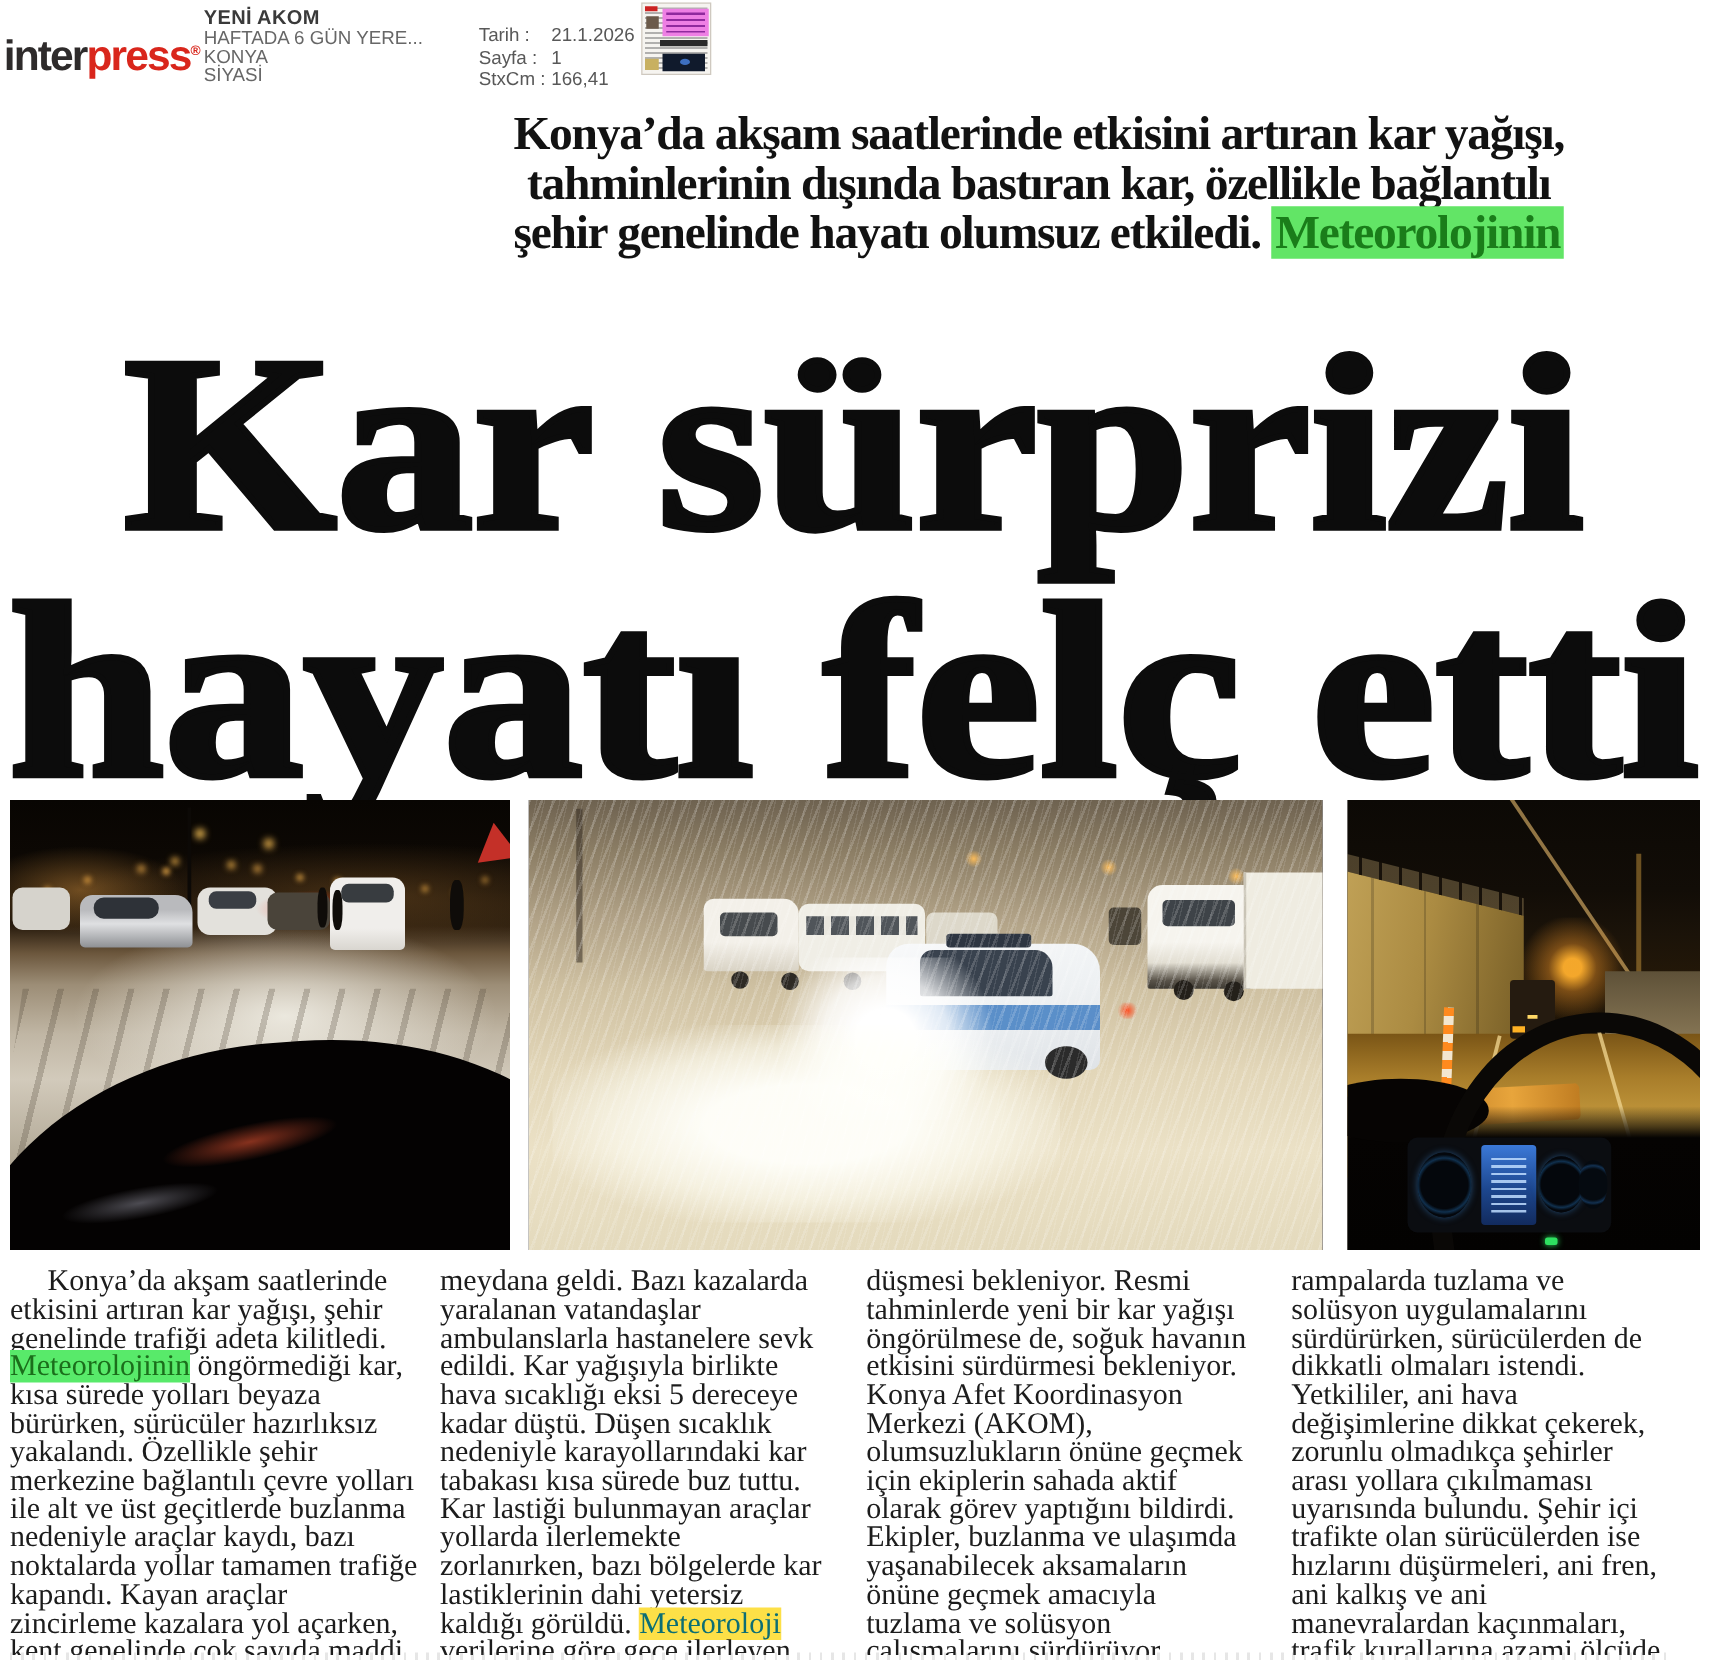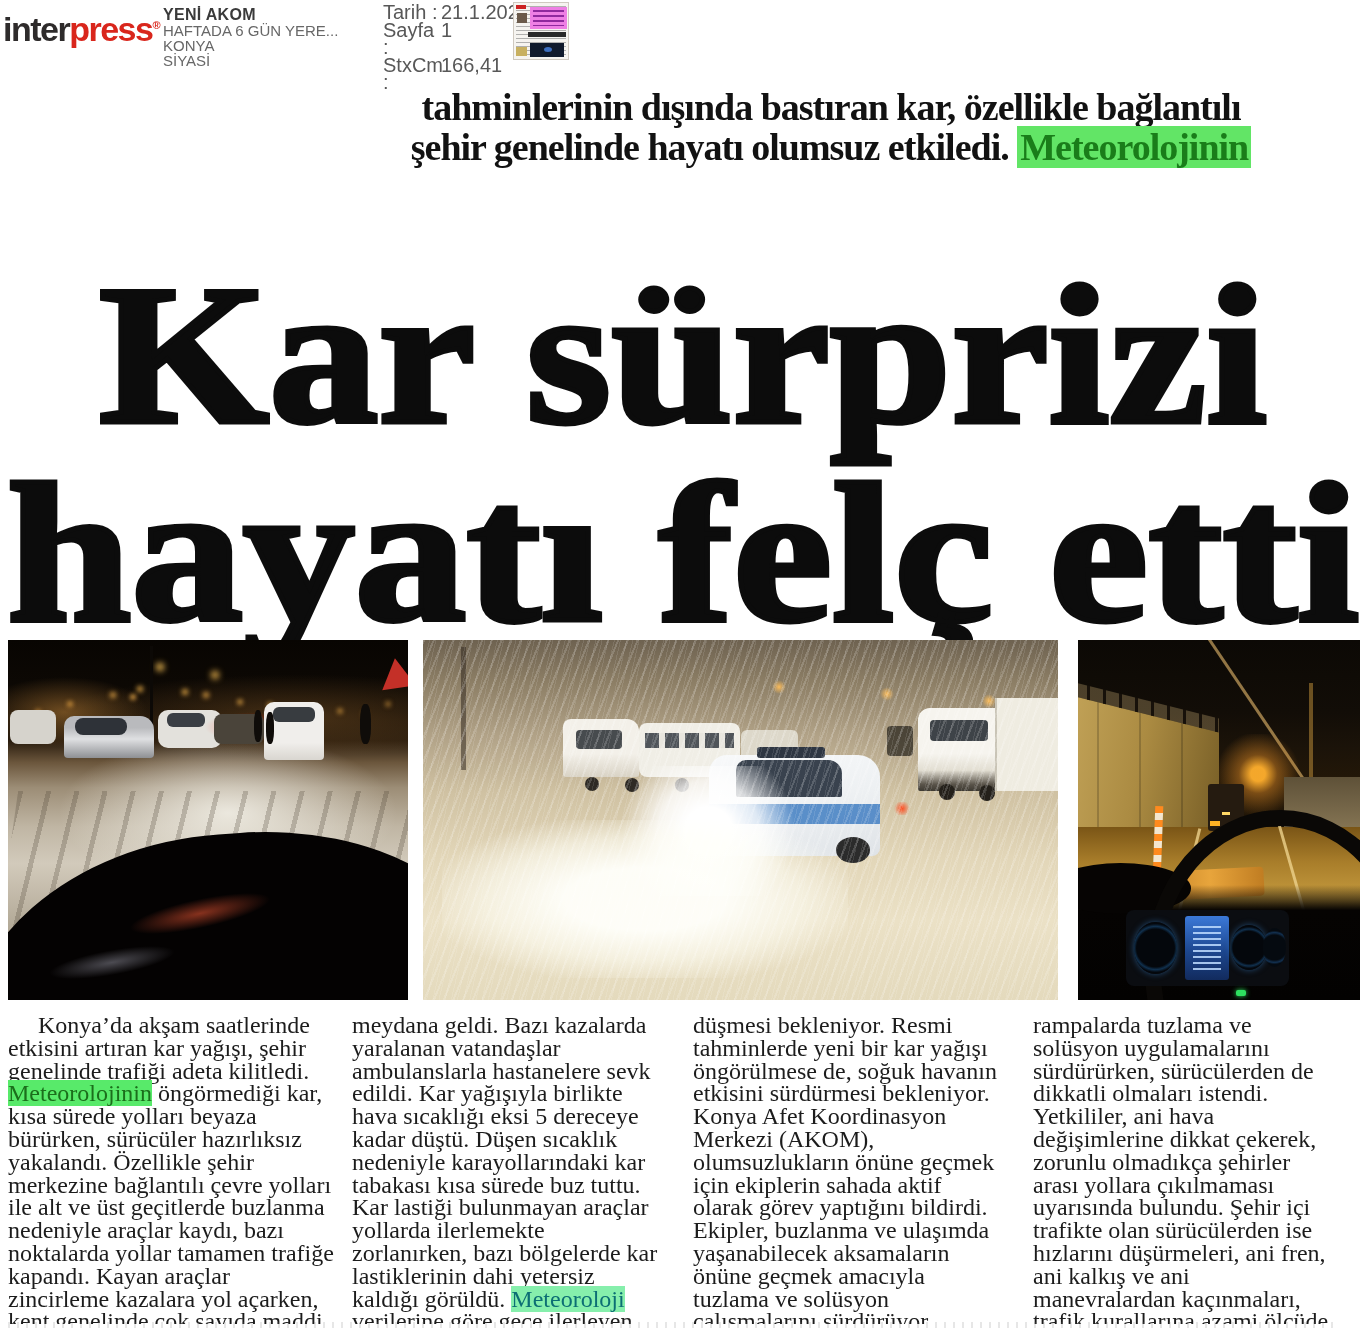--- a/index.html
+++ b/index.html
@@ -1,27 +1,27 @@
 <!DOCTYPE html>
 <html><head>
 <meta charset="utf-8">
 <style>
   html,body{margin:0;padding:0;}
   body{width:1367px;height:1330px;position:relative;background:#ffffff;
        font-family:"Liberation Sans", sans-serif;overflow:hidden;}
 
   
-  .logo{position:absolute;left:3px;top:8px;font-weight:bold;font-size:34px;
+  .logo{position:absolute;left:3px;top:24px;font-weight:bold;font-size:34px;
         letter-spacing:-1.5px;color:#2e2b2b;line-height:34px;}
   .logo .press{color:#d9261c;}
   .logo .reg{font-size:11px;color:#d9261c;vertical-align:super;letter-spacing:0;}
   .pub{position:absolute;left:163px;top:6px;}
   .pub-name{font-size:16px;font-weight:bold;color:#3a3a3a;letter-spacing:.3px;line-height:17px;}
   .pub-line{font-size:15px;color:#676767;line-height:15px;}
-  .meta{position:absolute;left:383px;top:4px;font-size:20px;color:#585858;}
+  .meta{position:absolute;left:383px;top:20px;font-size:15px;color:#585858;}
   .meta-row{display:flex;line-height:17.5px;}
   .meta-label{width:58px;}
   
   .thumb{position:absolute;left:513px;top:2px;width:54px;height:56px;background:#f6f4f0;
          border:1px solid #cfc9c0;overflow:hidden;}
   .thumb-lines{position:absolute;left:2px;top:3px;width:50px;height:50px;
          background:repeating-linear-gradient(180deg, rgba(120,120,120,.55) 0 1px, transparent 1px 4px);}
   .thumb-pink{position:absolute;right:1px;top:4px;width:37px;height:22px;background:#ee7fe4;}
   .thumb-pink-lines{position:absolute;inset:3px;
          background:repeating-linear-gradient(180deg, rgba(120,20,140,.8) 0 2px, transparent 2px 5px);}
@@ -32,21 +32,21 @@
   .thumb-photo2-glow{position:absolute;left:14px;top:4px;width:8px;height:5px;background:#3d6fc0;border-radius:50%;}
   .thumb-photo3{position:absolute;left:2px;top:44px;width:11px;height:9px;background:#c8b060;}
 
   
   .intro{position:absolute;left:295px;top:88px;width:1072px;text-align:center;
          font-family:"Liberation Serif", serif;font-weight:bold;font-size:38px;
          line-height:39.5px;color:#121212;letter-spacing:-1px;}
   .intro div{white-space:nowrap;}
   .hl-green{background:#62e566;color:#1a7d1a;padding:0 3px;}
   .hl-green-body{background:#58ea6a;color:#1b6e1b;}
-  .hl-cyan{background:#86efac;color:#0c6e74;}
+  .hl-cyan{background:#fde047;color:#0c6e74;}
 
   
   .headline{position:absolute;left:0;top:262px;width:1367px;height:378px;}
   .hl-text{font-family:"Liberation Serif","DejaVu Serif",serif;font-weight:bold;
            font-size:200px;fill:#0c0c0c;stroke:#0c0c0c;stroke-width:5px;}
 
   
   .photo{position:absolute;top:640px;height:360px;overflow:hidden;background:#120d08;}
   .abs{position:absolute;}
   #photo1{left:8px;width:400px;}
@@ -227,20 +227,21 @@
     <div class="thumb-pink-lines"></div>
   </div>
   <div class="thumb-head"></div>
   <div class="thumb-photo2">
     <div class="thumb-photo2-glow"></div>
   </div>
   <div class="thumb-photo3"></div>
 </div>
 
 <div class="intro">
+  <div>Konya’da akşam saatlerinde etkisini artıran kar yağışı,</div>
   <div>tahminlerinin dışında bastıran kar, özellikle bağlantılı</div>
   <div><span>şehir genelinde hayatı olumsuz etkiledi. </span><span class="hl-green">Meteorolojinin</span></div>
 </div>
 
 <div class="headline">
   <svg width="1367" height="378" xmlns="http://www.w3.org/2000/svg">
     <text class="hl-text" x="683" y="160" text-anchor="middle" textLength="1168" lengthAdjust="spacingAndGlyphs">Kar sürprizi</text>
     <text class="hl-text" x="683" y="358" text-anchor="middle" textLength="1352" lengthAdjust="spacingAndGlyphs">hayatı felç etti</text>
   </svg>
 </div>

